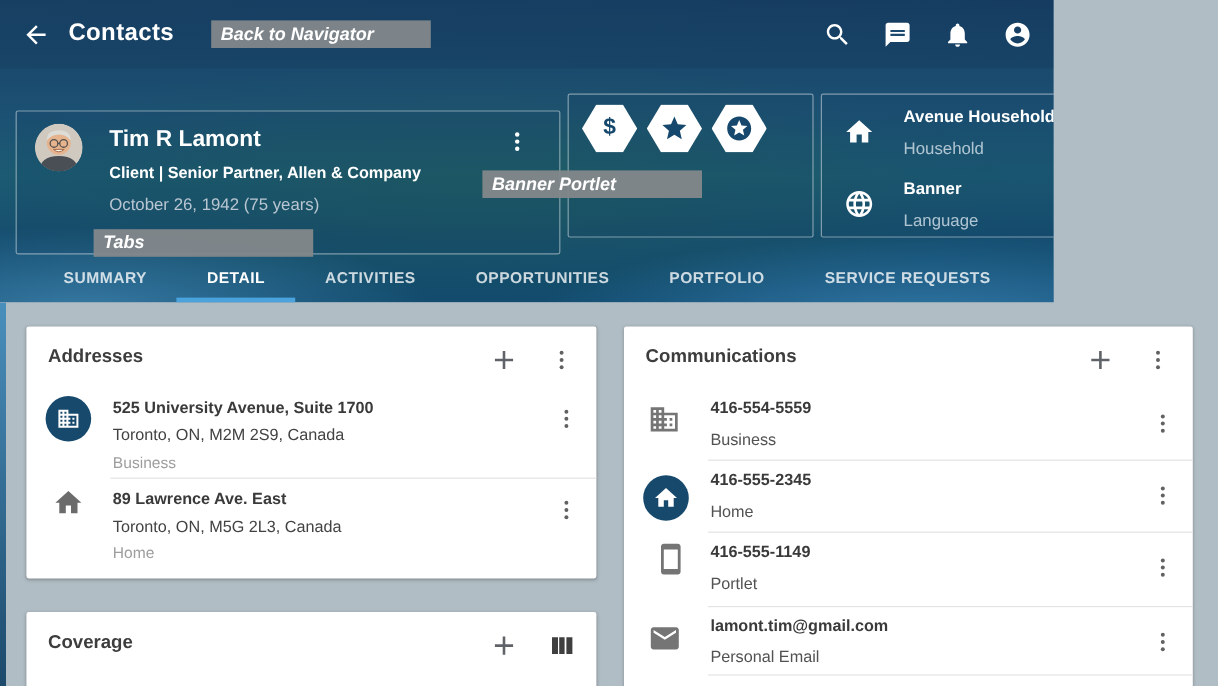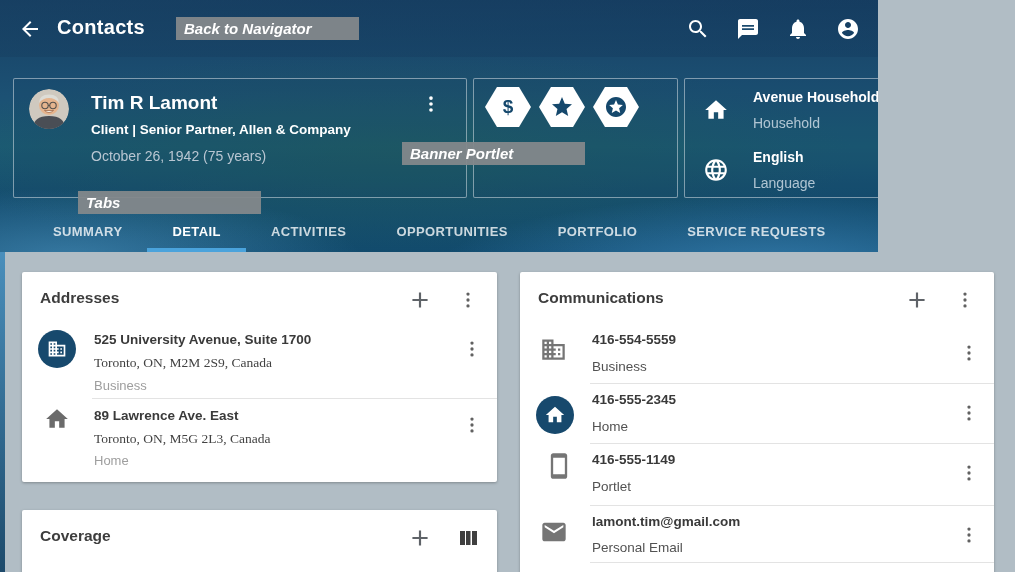--- a/index.html
+++ b/index.html
@@ -36,21 +36,21 @@
   .annot-back   { left:176px; top:17px; }
   .annot-banner { left:402px; top:142px; }
   .annot-tabs   { left:78px;  top:191px; }
 
   
   .panels { position:absolute; left:13px; top:78px; height:120px; display:flex; gap:6px; }
   .panel {
     height:120px; border:1px solid rgba(255,255,255,0.45); border-radius:2px;
     background:rgba(21,61,94,0.15); position:relative; color:#fff;
   }
-  .p1 { width:454px; } .p2 { width:205px; } .p3 { width:249px; } .p4 { width:120px; }
+  .p1 { width:454px;margin-top:14px; } .p2 { width:205px; } .p3 { width:249px; } .p4 { width:120px; }
   .avatar { position:absolute; left:15px; top:10px; width:40px; height:40px; border-radius:50%; overflow:hidden; }
   .pname    { position:absolute; left:77px; top:13px;  font-size:19px; font-weight:bold; }
   .psub     { position:absolute; left:77px; top:43px;  font-size:13.5px; font-weight:bold; }
   .pbirth   { position:absolute; left:77px; top:69px;  font-size:14px; color:#b9c6d2; }
   .pmenu    { position:absolute; right:24px; top:14px; width:22px; height:22px; cursor:pointer; }
 
   .hexrow { position:absolute; left:11px; top:8px; display:flex; gap:8px; }
   .hex {
     width:46px; height:40px; background:#fff;
     clip-path:polygon(26% 0,74% 0,100% 50%,74% 100%,26% 100%,0 50%);
@@ -95,21 +95,21 @@
   .card-actions { position:absolute; right:16px; top:15px; display:flex; gap:22px; align-items:center; }
   .iconbtn { width:26px; height:26px; cursor:pointer; display:flex; align-items:center; justify-content:center; }
 
   .circle-ic { position:absolute; width:38px; height:38px; border-radius:50%; background:#17496d;
                display:flex; align-items:center; justify-content:center; }
   .plain-ic  { position:absolute; }
   .rmenu { position:absolute; right:14px; width:22px; height:22px; cursor:pointer; }
   .rdivider { position:absolute; left:70px; right:0; height:1px; background:#e3e3e3; }
 
   .t-main { position:absolute; left:72px; font-size:13.5px; font-weight:bold; color:#3a3a3a; white-space:nowrap; }
-  .t-sub  { position:absolute; left:72px; font-size:13.5px; color:#424242; white-space:nowrap;font-family:Liberation Serif, serif; }
+  .t-sub  { position:absolute; left:72px; font-size:13.5px; color:#424242; white-space:nowrap; }
   .t-tag  { position:absolute; left:72px; font-size:13px;  color:#9e9e9e; white-space:nowrap; }
   .t-tag2 { position:absolute; left:72px; font-size:13.5px; color:#525252; white-space:nowrap; }
 </style>
 </head>
 <body>
 
 <div class="header">
 
   <div class="appbar">
     <span class="back">
@@ -199,21 +199,21 @@
         </span>
         <span class="fval">Avenue Household</span>
         <span class="flab">Household</span>
       </div>
       <div class="fitem fi2">
         <span class="ficon">
           <svg viewBox="0 0 24 24" width="26" height="26">
               <path fill="#fff" d="M11.99 2C6.47 2 2 6.48 2 12s4.47 10 9.99 10C17.52 22 22 17.52 22 12S17.52 2 11.99 2zm6.93 6h-2.95c-.32-1.25-.78-2.45-1.38-3.56 1.84.63 3.37 1.91 4.33 3.56zM12 4.04c.83 1.2 1.48 2.53 1.91 3.96h-3.82c.43-1.43 1.08-2.76 1.91-3.96zM4.26 14C4.1 13.36 4 12.69 4 12s.1-1.36.26-2h3.38c-.08.66-.14 1.32-.14 2 0 .68.06 1.34.14 2H4.26zm.82 2h2.95c.32 1.25.78 2.45 1.38 3.56-1.84-.63-3.37-1.9-4.33-3.56zm2.95-8H5.08c.96-1.66 2.49-2.93 4.33-3.56C8.81 5.55 8.35 6.75 8.03 8zM12 19.96c-.83-1.2-1.48-2.53-1.91-3.96h3.82c-.43 1.43-1.08 2.76-1.91 3.96zM14.34 14H9.66c-.09-.66-.16-1.32-.16-2 0-.68.07-1.35.16-2h4.68c.09.65.16 1.32.16 2 0 .68-.07 1.34-.16 2zm.25 5.56c.6-1.11 1.06-2.31 1.38-3.56h2.95c-.96 1.65-2.49 2.93-4.33 3.56zM16.36 14c.08-.66.14-1.32.14-2 0-.68-.06-1.34-.14-2h3.38c.16.64.26 1.31.26 2s-.1 1.36-.26 2h-3.38z"></path>
             </svg>
         </span>
-        <span class="fval">English</span>
+        <span class="fval">Banner</span>
         <span class="flab">Language</span>
       </div>
     </div>
 
     <div class="panel p4">
       <div class="fitem fi1">
         <span class="ficon">
           <svg viewBox="0 0 24 24" width="26" height="26">
               <path fill="#fff" d="M10 20v-6h4v6h5v-8h3L12 3 2 12h3v8z"></path>
             </svg>

